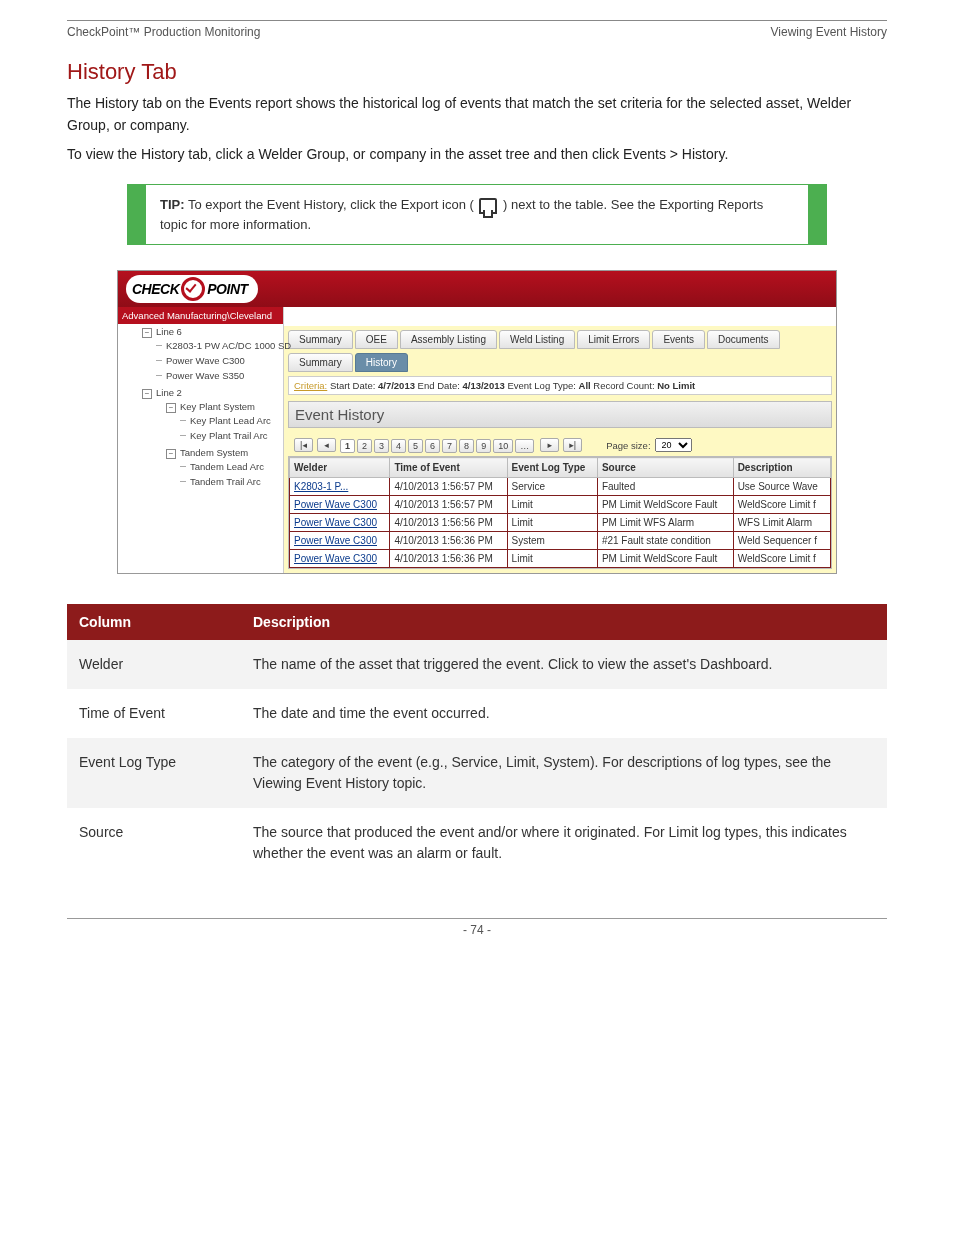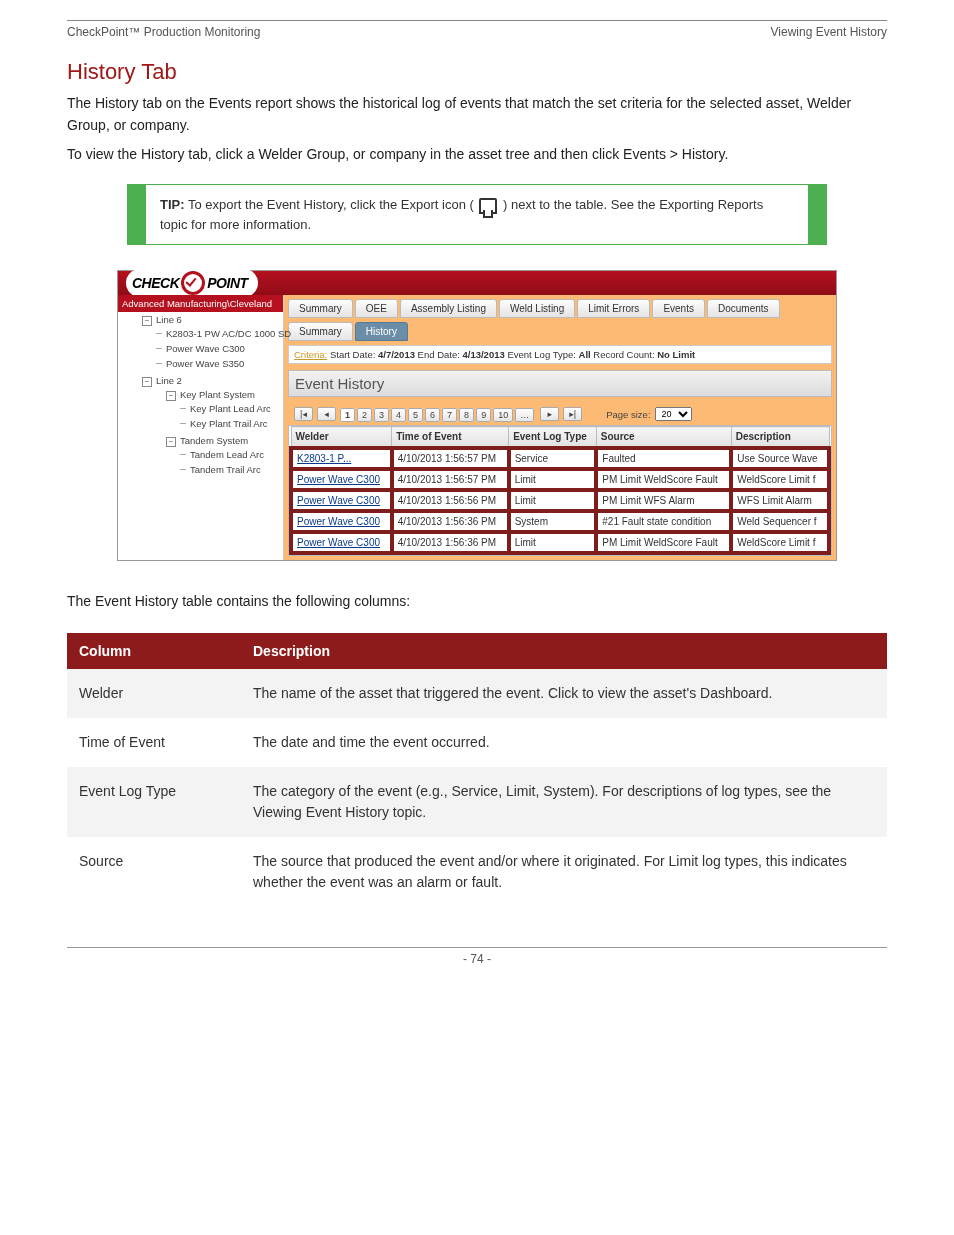--- a/index.html
+++ b/index.html
@@ -67,21 +67,21 @@
   .shot {
     border: 1px solid #999;
     width: 718px;
     margin: 10px auto 30px;
     font-size: 10px;
     color: #333;
     background: #fff;
   }
   .shot .banner {
     background: linear-gradient(#b5101e, #8f0c17);
-    height: 24px;
+    height: 36px;
     display: flex;
     align-items: center;
     padding-left: 8px;
   }
   .logo {
     background: #fff;
     color: #000;
     font-weight: bold;
     font-style: italic;
     padding: 2px 10px 2px 6px;
@@ -143,22 +143,23 @@
     width: 8px; height: 8px;
     border: 1px solid #888;
     margin-right: 4px;
     font-size: 8px;
     line-height: 7px;
     text-align: center;
     color: #555;
   }
   .main {
     flex: 1;
-    background: #fdba74;
+    background: #fef9c3;
     padding: 4px;
+    margin-top: 19px;
   }
   .tabs, .subtabs {
     display: flex;
     gap: 2px;
     margin-bottom: 4px;
   }
   .tabs .tab, .subtabs .tab {
     background: linear-gradient(#fdfdfd, #e4e4e4);
     border: 1px solid #bbb;
     border-radius: 3px 3px 0 0;
@@ -213,21 +214,21 @@
   table.grid { width: 100%; border-collapse: collapse; font-size: 10px; }
   table.grid th {
     text-align: left;
     background: linear-gradient(#f6f6f6, #e2e2e2);
     border: 1px solid #bbb;
     padding: 4px 4px;
     font-weight: bold;
     color: #333;
   }
   table.grid td {
-    border: 4px solid #7f1d1d;
+    border: 1px solid #7f1d1d;
     padding: 3px 4px;
     color: #333;
     white-space: nowrap;
   }
   table.grid td.link { color: #0a3a8c; text-decoration: underline; }
 
   
   table.cols {
     width: 100%;
     border-collapse: collapse;
@@ -390,21 +391,20 @@
                   <td>PM Limit WeldScore Fault</td>
                   <td>WeldScore Limit f</td>
                 </tr>
               </tbody>
           </table>
         </div>
       </div>
     </div>
   </div>
 
-  <p class="body">The Event History table contains the following columns:</p>
 
   <table class="cols">
     <thead>
         <tr>
       <th style="width:150px">Column</th>
       <th>Description</th>
     </tr>
       </thead>
     <tbody id="cols-body">
         <tr>

